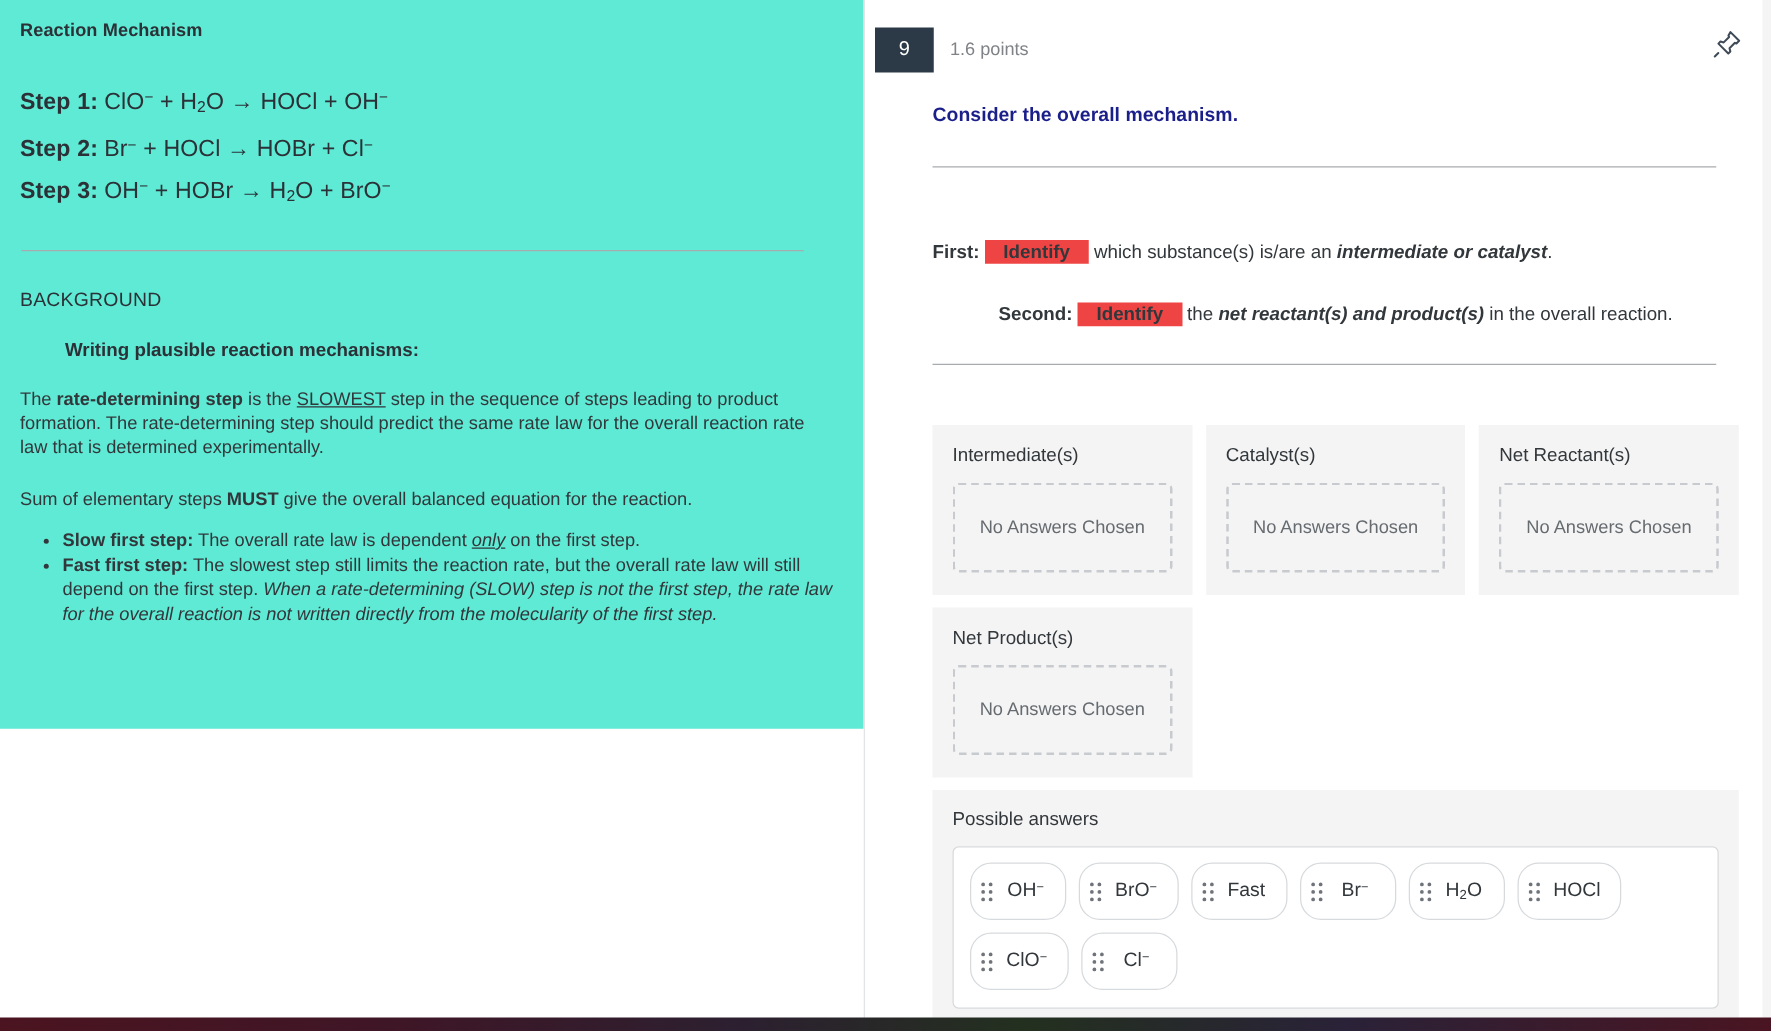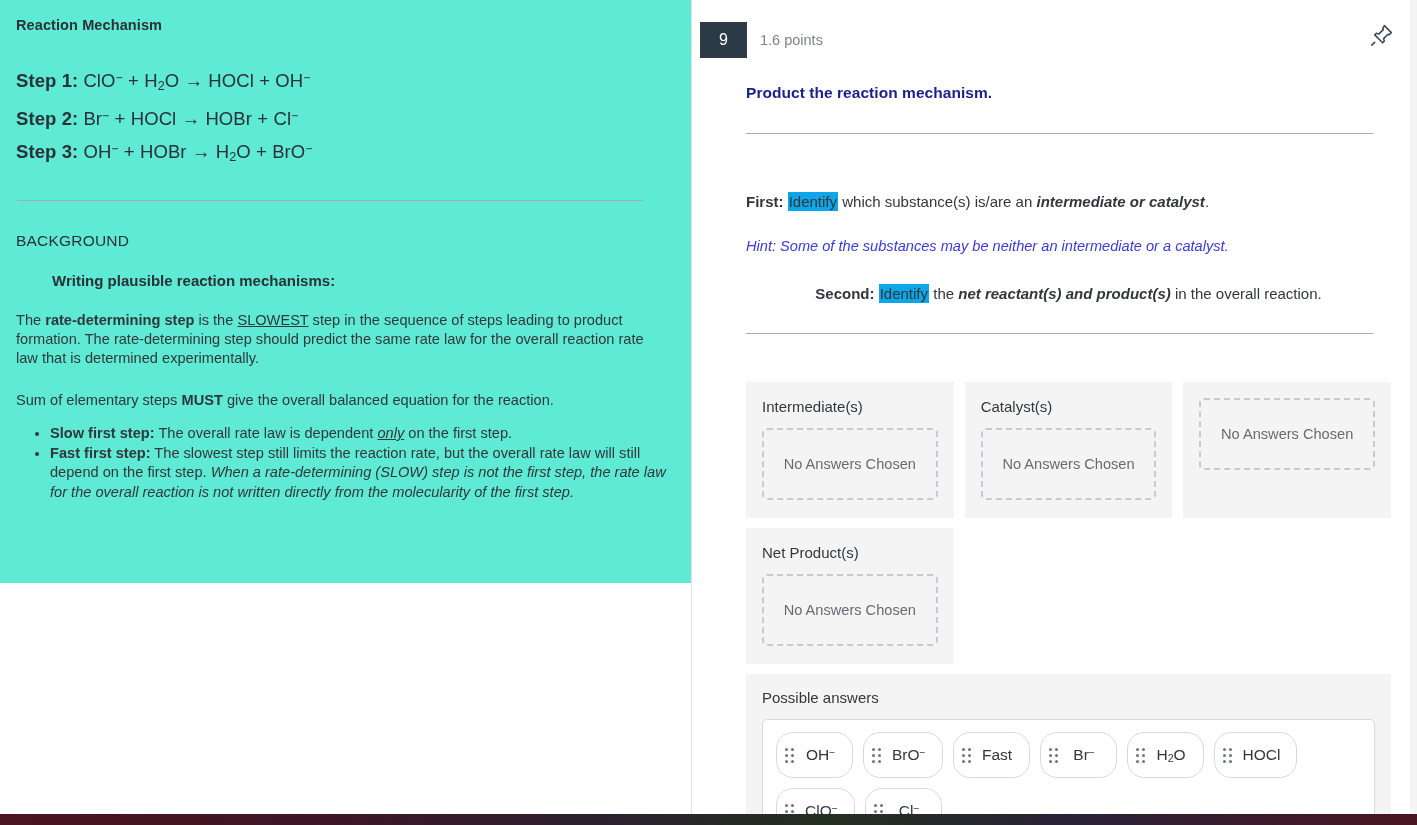--- a/index.html
+++ b/index.html
@@ -169,23 +169,23 @@
   .instr {
     font-size: 15px;
     color: #32373b;
     margin-top: 0;
     line-height: 1.3;
   }
   .instr.first { margin-top: 58px; }
   .instr.second { margin-top: 30px; text-align: center; }
   .instr b { font-weight: bold; }
   .instr .hl {
-    background: #0ea5e9;
-    font-weight: normal;
-    padding: 1px 1px;
+    background: #ef4444;
+    font-weight: bold;
+    padding: 1px 15px;
   }
   .instr .bi { font-weight: bold; font-style: italic; }
   .hint {
     font-size: 14.6px;
     color: #3a3adb;
     font-style: italic;
     margin-top: 26px;
   }
   .hr-right2 {
     border: 0;
@@ -353,27 +353,26 @@
       <div class="pin-icon">
         <svg viewBox="0 0 24 24" width="26" height="26" fill="none" stroke="#3f4b58" stroke-width="1.5" stroke-linecap="round" stroke-linejoin="round">
           <path d="M14.2 3.4l6.4 6.4-2.0 2.0-1.1-.5-4.0 4.0.6 2.4-1.5 1.5-7.3-7.3 1.5-1.5 2.4.6 4.0-4.0-.5-1.1z"></path>
           <line x1="5.2" y1="18.8" x2="2.6" y2="21.4"></line>
         </svg>
       </div>
     </div>
 
     <div class="q-body">
 
-      <div class="q-title">Product the reaction mechanism.</div>
+      <div class="q-title">Consider the overall mechanism.</div>
 
       <hr class="hr-right">
 
       <div class="instr first"><b>First:</b> <span class="hl">Identify</span> which substance(s) is/are an <span class="bi">intermediate or catalyst</span>.</div>
 
-      <div class="hint">Hint: Some of the substances may be neither an intermediate or a catalyst.</div>
 
       <div class="instr second"><b>Second:</b> <span class="hl">Identify</span> the <span class="bi">net reactant(s) and product(s)</span> in the overall reaction.</div>
 
       <hr class="hr-right2">
 
       <div class="zones">
 
         <div class="zone-card">
           <div class="zone-label">Intermediate(s)</div>
           <div class="dropzone">
@@ -382,20 +381,21 @@
         </div>
 
         <div class="zone-card">
           <div class="zone-label">Catalyst(s)</div>
           <div class="dropzone">
             <span>No Answers Chosen</span>
           </div>
         </div>
 
         <div class="zone-card">
+          <div class="zone-label">Net Reactant(s)</div>
           <div class="dropzone">
             <span>No Answers Chosen</span>
           </div>
         </div>
 
         <div class="zone-card">
           <div class="zone-label">Net Product(s)</div>
           <div class="dropzone">
             <span>No Answers Chosen</span>
           </div>

